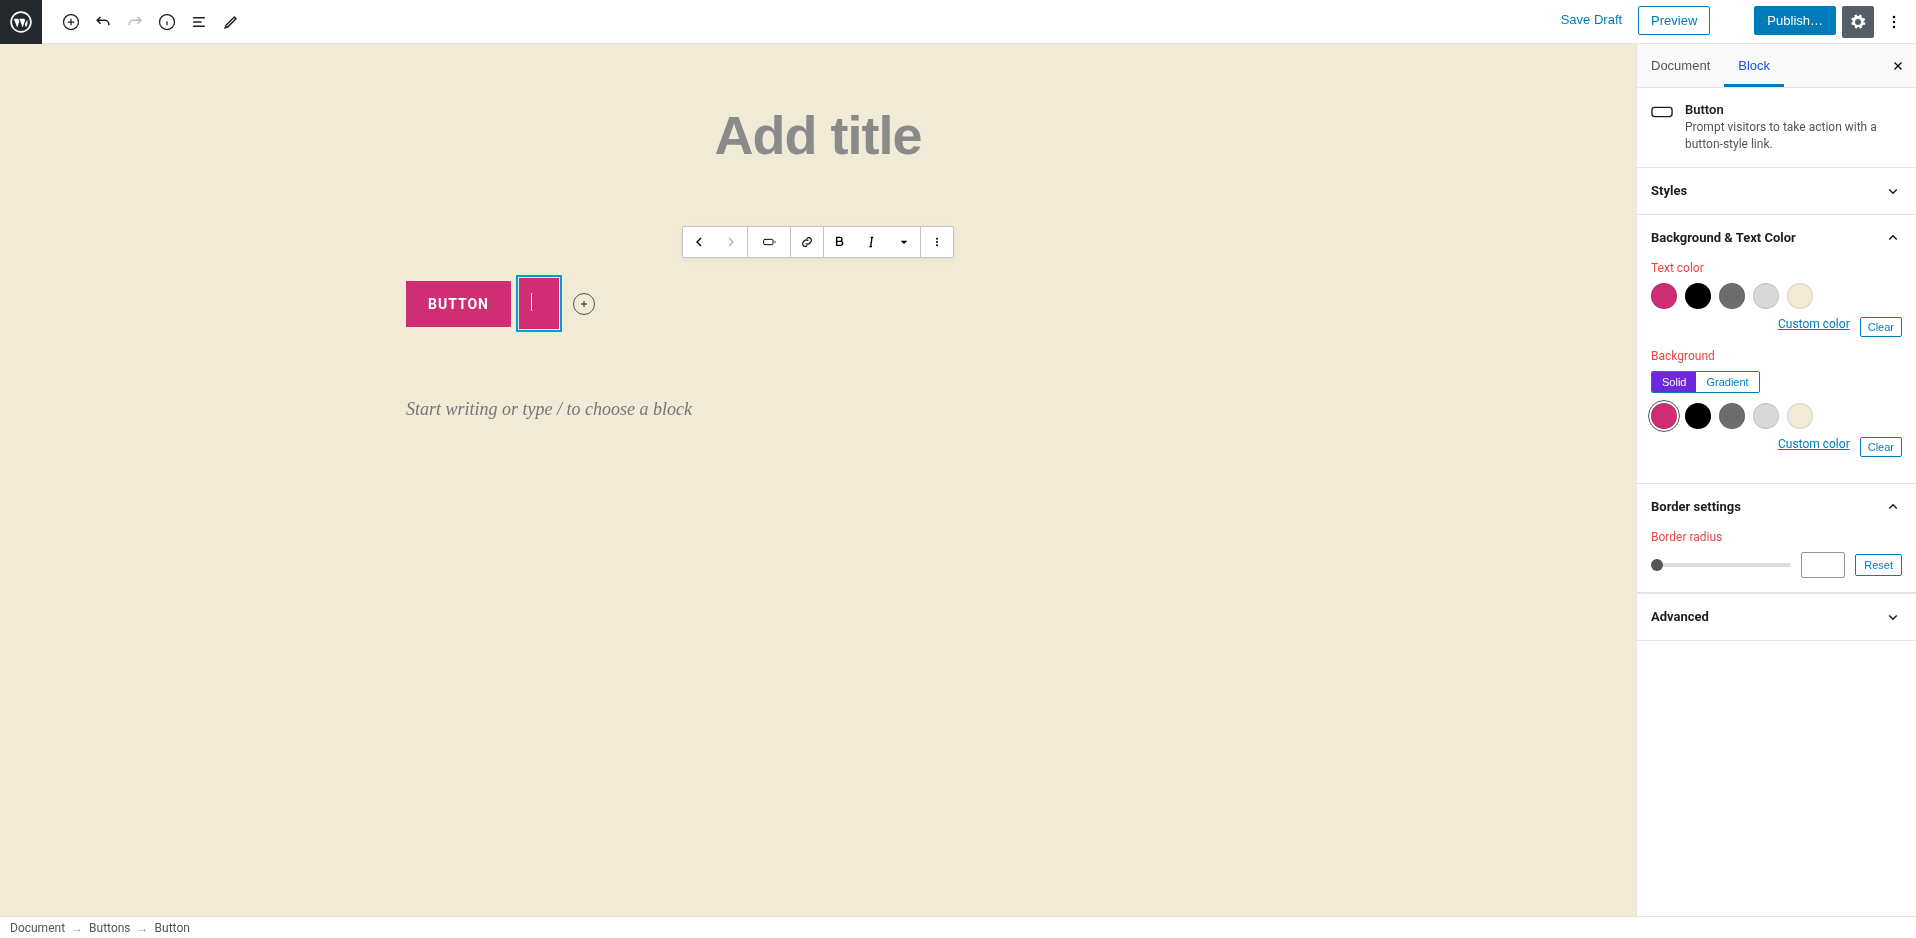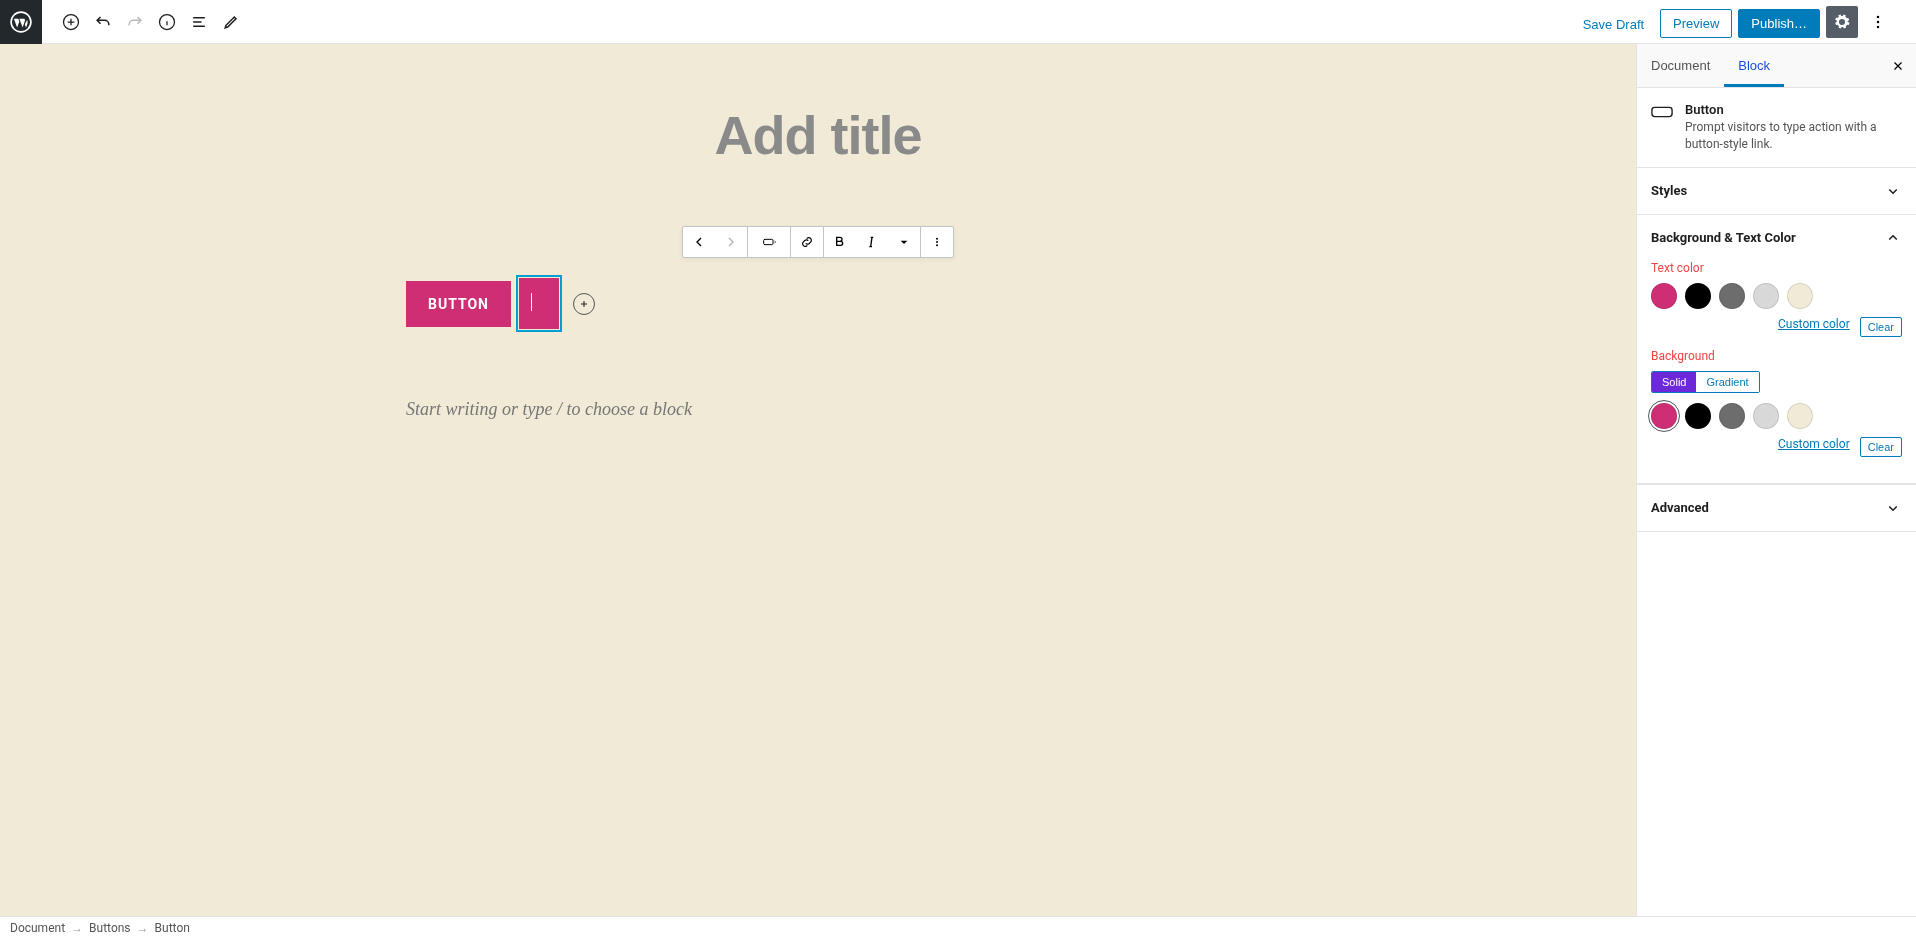--- a/index.html
+++ b/index.html
@@ -8,24 +8,24 @@
 
 .top-bar { height: 44px; background: #fff; border-bottom: 1px solid #e2e4e7; display: flex; align-items: center; justify-content: space-between; }
 .top-left { display: flex; align-items: center; height: 100%; }
 .wp-logo { width: 42px; height: 44px; background: #23282d; display: flex; align-items: center; justify-content: center; }
 .wp-logo svg { width: 22px; height: 22px; fill: #fff; }
 .tb-group { display: flex; align-items: center; gap: 2px; padding-left: 14px; }
 .tb-btn { width: 30px; height: 30px; display: flex; align-items: center; justify-content: center; background: none; border: none; cursor: pointer; color: #1e1e1e; border-radius: 2px; }
 .tb-btn.disabled { opacity: .3; }
 .tb-btn svg { width: 20px; height: 20px; }
 
-.top-right { display: flex; align-items: flex-end; gap: 6px; padding-right: 24px; }
+.top-right { display: flex; align-items: flex-start; gap: 6px; padding-right: 8px; }
 .link-btn { color: #007cba; background: none; border: none; padding: 6px 10px; cursor: pointer; font-size: 13px; }
 .outline-btn { color: #007cba; background: #fff; border: 1px solid #007cba; padding: 6px 12px; cursor: pointer; font-size: 13px; border-radius: 2px; }
-.primary-btn { color: #fff; background: #007cba; border: 1px solid #007cba; padding: 6px 12px; cursor: pointer; font-size: 13px; border-radius: 2px; }
+.primary-btn { color: #fff; background: #007cba; border: 1px solid #007cba; padding: 6px 12px; cursor: pointer; font-size: 13px; border-radius: 2px; margin-left: 38px; }
 .icon-sq { width: 32px; height: 32px; background: #555d66; color: #fff; display: flex; align-items: center; justify-content: center; cursor: pointer; border: none; border-radius: 2px; }
 .icon-sq svg { width: 18px; height: 18px; fill: #fff; }
 .kebab { width: 28px; height: 32px; background: none; border: none; cursor: pointer; display: flex; align-items: center; justify-content: center; }
 .kebab svg { width: 20px; height: 20px; }
 
 
 .workspace { display: flex; height: calc(100vh - 44px - 22px); }
 .canvas { flex: 1; background: #f0ead6; overflow: auto; position: relative; }
 .canvas-inner { max-width: 920px; margin: 0 auto; padding: 60px 40px; }
 .title-ph { font-size: 54px; font-weight: 800; color: #8a8a8a; text-align: center; margin-bottom: 60px; font-family: Arial, sans-serif; letter-spacing: -1px; }
@@ -247,21 +247,21 @@
           </svg>
         </button>
     </div>
 
     <div class="sb-block-header">
       <div class="sb-block-icon"><svg viewBox="0 0 24 16" fill="none" stroke="currentColor" stroke-width="1.5">
             <rect x="1" y="3" width="22" height="10" rx="3"></rect>
           </svg></div>
       <div>
         <div class="sb-block-title">Button</div>
-        <div class="sb-block-desc">Prompt visitors to type action with a button-style link.</div>
+        <div class="sb-block-desc">Prompt visitors to take action with a button-style link.</div>
       </div>
     </div>
 
     <div class="sb-panel">
       <div class="sb-panel-head">
         <span>Styles</span>
         <svg viewBox="0 0 24 24" fill="none" stroke="currentColor" stroke-width="2">
             <path d="M7 10l5 5 5-5"></path>
           </svg>
       </div>
@@ -300,20 +300,38 @@
           <div class="swatch" style="background:#d8d8d8"></div>
           <div class="swatch" style="background:#f0ead6"></div>
         </div>
         <div class="color-actions">
           <span class="custom-link">Custom color</span>
           <button class="clear-btn">Clear</button>
         </div>
       </div>
     </div>
 
+    <div class="sb-panel">
+      <div class="sb-panel-head">
+        <span>Border settings</span>
+        <svg viewBox="0 0 24 24" fill="none" stroke="currentColor" stroke-width="2">
+            <path d="M7 14l5-5 5 5"></path>
+          </svg>
+      </div>
+      <div class="sb-panel-body">
+        <span class="sb-label">Border radius</span>
+        <div class="slider-row">
+          <div class="slider-track">
+              <div class="slider-thumb"></div>
+            </div>
+          <input class="num-input" style="">
+          <button class="reset-btn">Reset</button>
+        </div>
+      </div>
+    </div>
 
     <div class="sb-panel">
     </div>
 
     <div class="sb-panel">
       <div class="sb-panel-head">
         <span>Advanced</span>
         <svg viewBox="0 0 24 24" fill="none" stroke="currentColor" stroke-width="2">
             <path d="M7 10l5 5 5-5"></path>
           </svg>

